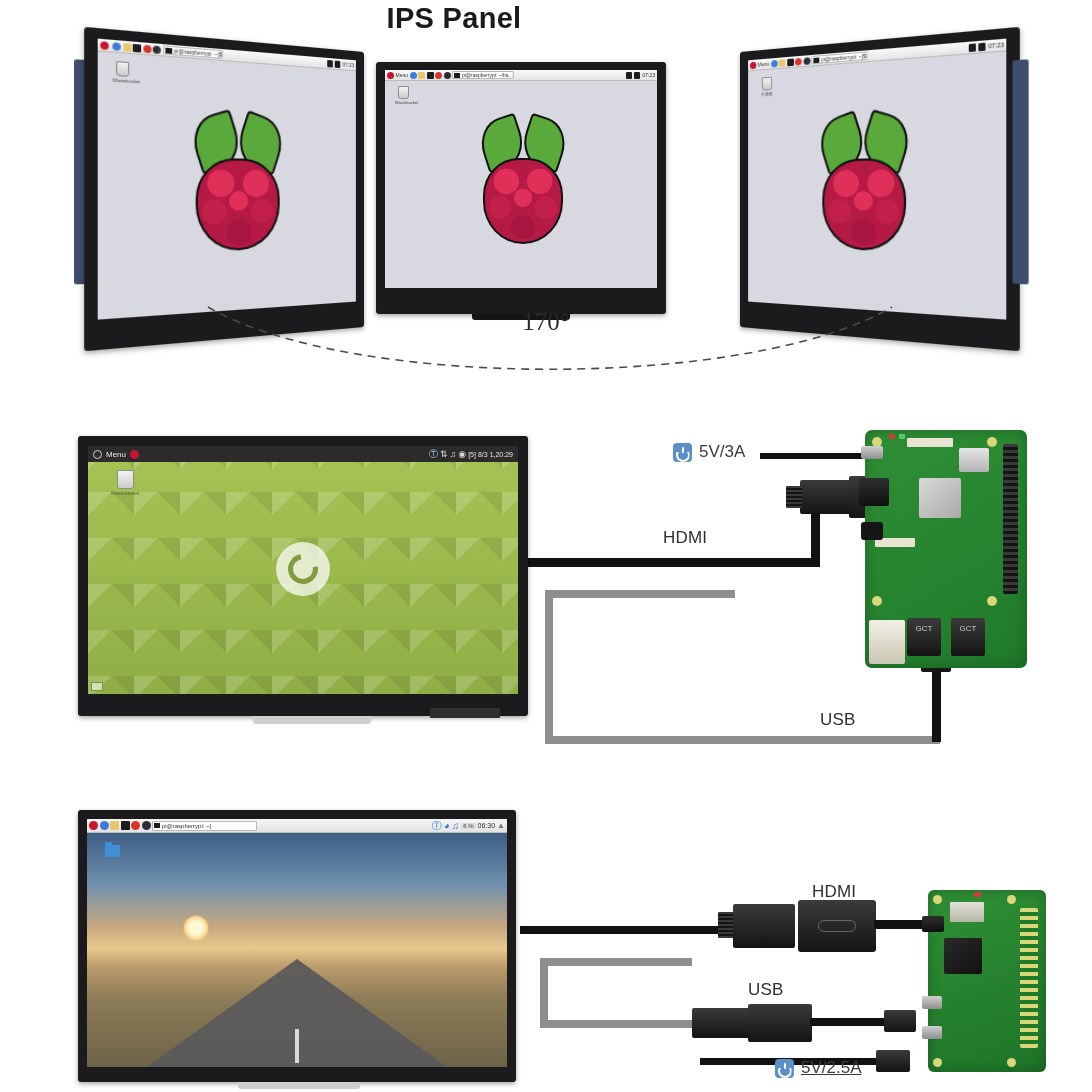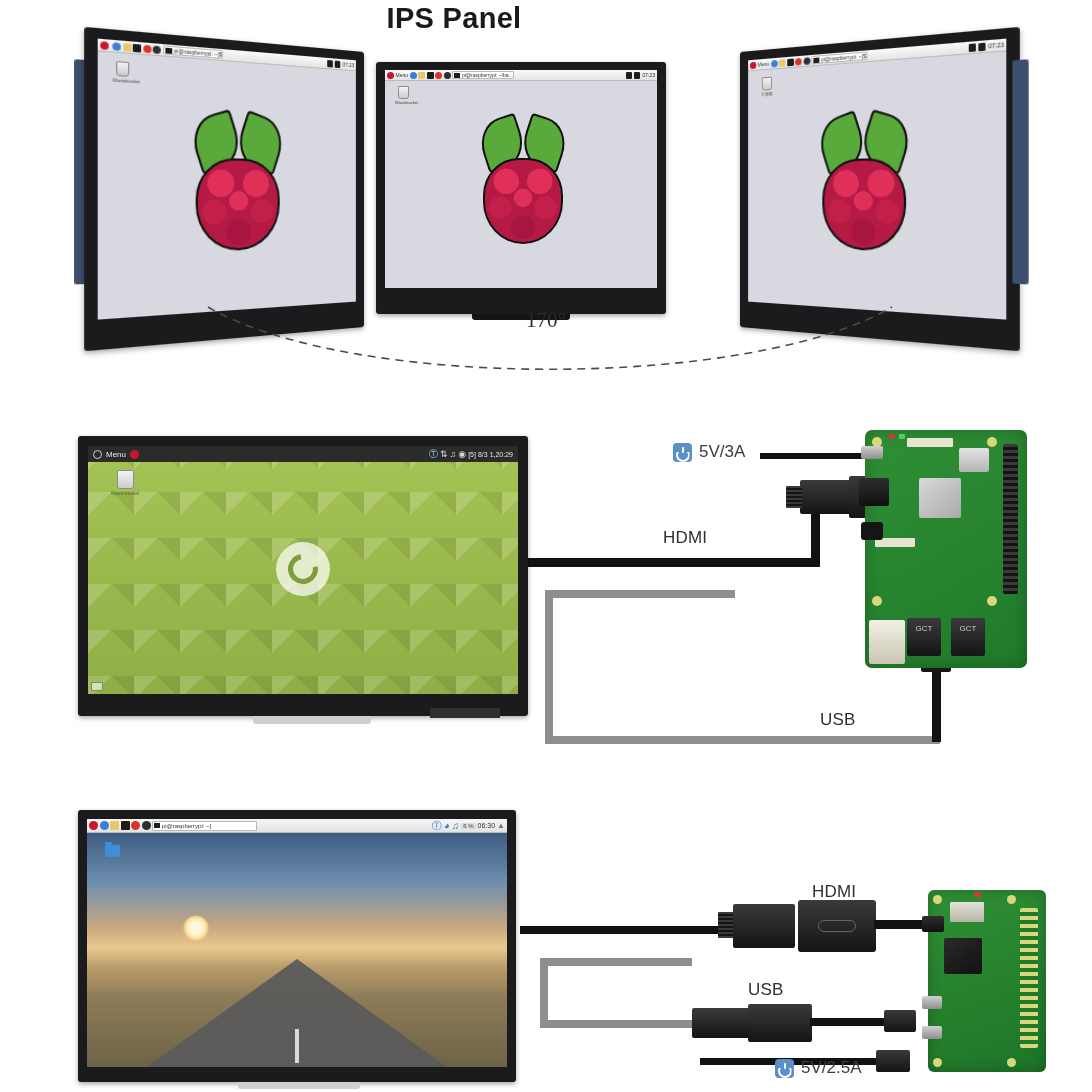--- a/index.html
+++ b/index.html
@@ -83,21 +83,21 @@
       radial-gradient(circle at 50% 46%, #e0305a 0 15%, transparent 16%),
       radial-gradient(circle at 20% 58%, #c2204a 0 14%, transparent 15%),
       radial-gradient(circle at 80% 58%, #c2204a 0 14%, transparent 15%),
       radial-gradient(circle at 50% 82%, #a81540 0 15%, transparent 16%),
       #b51a45;
     border:2.5px solid #111; border-radius:46% 46% 52% 52%;
   }
 
   
   #angle-label {
-    font-family:"Liberation Serif", serif; font-size:21px; color:#2a2a2a;
+    font-family:"Liberation Serif", serif; font-size:25px; color:#2a2a2a;
   }
 
   
   .cablelabel { font-size:17px; color:#2f2f2f; letter-spacing:.2px; }
   .pwr {
     display:flex; align-items:center; gap:7px;
     font-size:17px; color:#3b3b3b;
   }
   .pwr-ico {
     width:19px; height:19px; border-radius:4px; background:#5b8fc7;
@@ -415,21 +415,21 @@
           </span>
         </div>
         <div class="folderico abs" style="left:18px;top:26px;"></div>
       </div>
     </div>
     <div class="abs" style="left:160px;top:272px;width:122px;height:7px;background:#cfcfcf;border-radius:0 0 3px 3px;"></div>
   </div>
 
   <div class="abs cablelabel" style="left:812px;top:82px;">HDMI</div>
   <div class="abs cablelabel" style="left:748px;top:180px;">USB</div>
-  <div class="abs pwr" style="left:775px;top:258px;">
+  <div class="abs pwr" style="left:775px;top:258px;text-decoration:underline;">
     <span class="pwr-ico"></span>
     <span>5V/2.5A</span>
   </div>
 
   <div class="abs" style="left:928px;top:90px;width:118px;height:182px;background:linear-gradient(160deg,#2f8f35,#1d7528);border-radius:6px;box-shadow:inset 0 0 14px rgba(0,0,0,.25);">
     <div class="abs" style="right:8px;top:18px;width:18px;height:140px;background:repeating-linear-gradient(#d8d77a 0 4px,#1f7a2a 4px 8px);border-radius:2px;"></div>
     <div class="abs" style="left:16px;top:48px;width:38px;height:36px;background:linear-gradient(140deg,#2a2a2a,#111);border-radius:2px;"></div>
     <div class="abs" style="left:22px;top:12px;width:34px;height:20px;background:linear-gradient(#e2e2d8,#b6b6a8);border-radius:1px;"></div>
     <div class="abs" style="left:-6px;top:26px;width:22px;height:16px;background:linear-gradient(#2e2e2e,#101010);border-radius:2px;"></div>
     <div class="abs" style="left:-6px;top:106px;width:20px;height:13px;background:linear-gradient(#d0d0d0,#8e8e8e);border-radius:2px;"></div>

